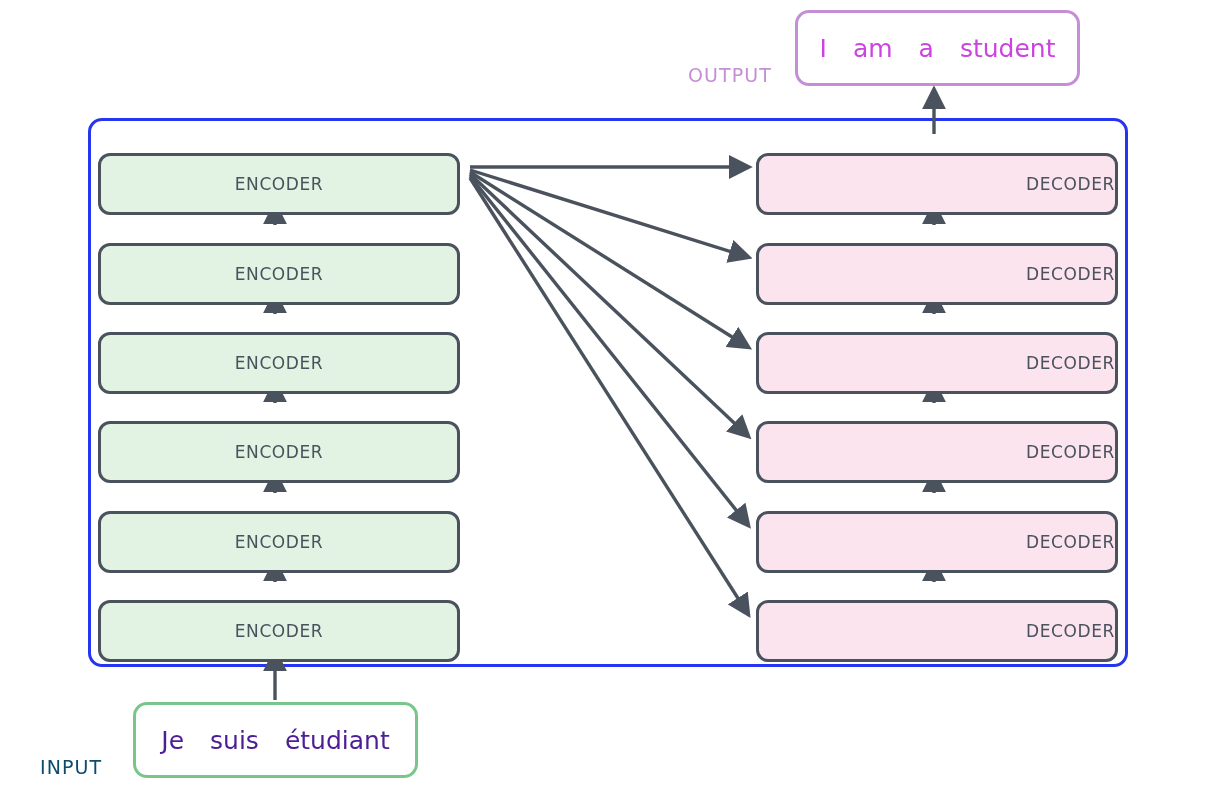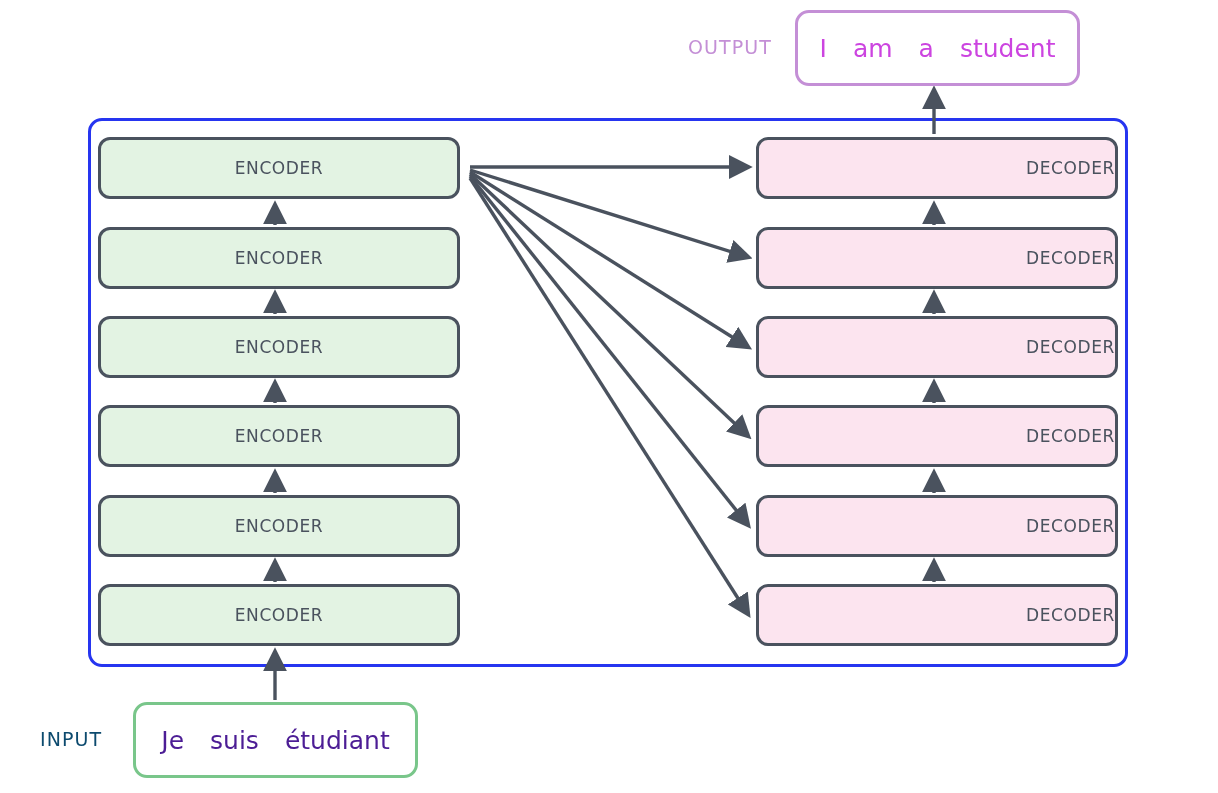--- a/index.html
+++ b/index.html
@@ -51,20 +51,21 @@
     box-sizing: border-box;
     border: 3px solid #4a525e;
     border-radius: 12px;
     display: flex;
     align-items: center;
     justify-content: center;
     font-size: 17px;
     letter-spacing: 0.6px;
     color: #4a525e;
     z-index: 6;
+    margin-top: 16px;
   }
   .block.encoder {
     left: 98px;
     background: #e3f3e3;
   }
   .block.decoder {
     left: 756px;
     background: #fce4ef;
     justify-content: flex-end;
   }
@@ -102,20 +103,21 @@
     border: 3px solid #79c68a;
   }
   #input-box .tokens { color: #4c1d95; }
 
   
   .io-label {
     position: absolute;
     font-size: 19px;
     letter-spacing: 1.1px;
     z-index: 8;
+    margin-top: 28px;
   }
   #output-label {
     left: 688px;
     top: 36px;
     color: #c48fd6;
   }
   #input-label {
     left: 40px;
     top: 728px;
     color: #0c4a6e;

